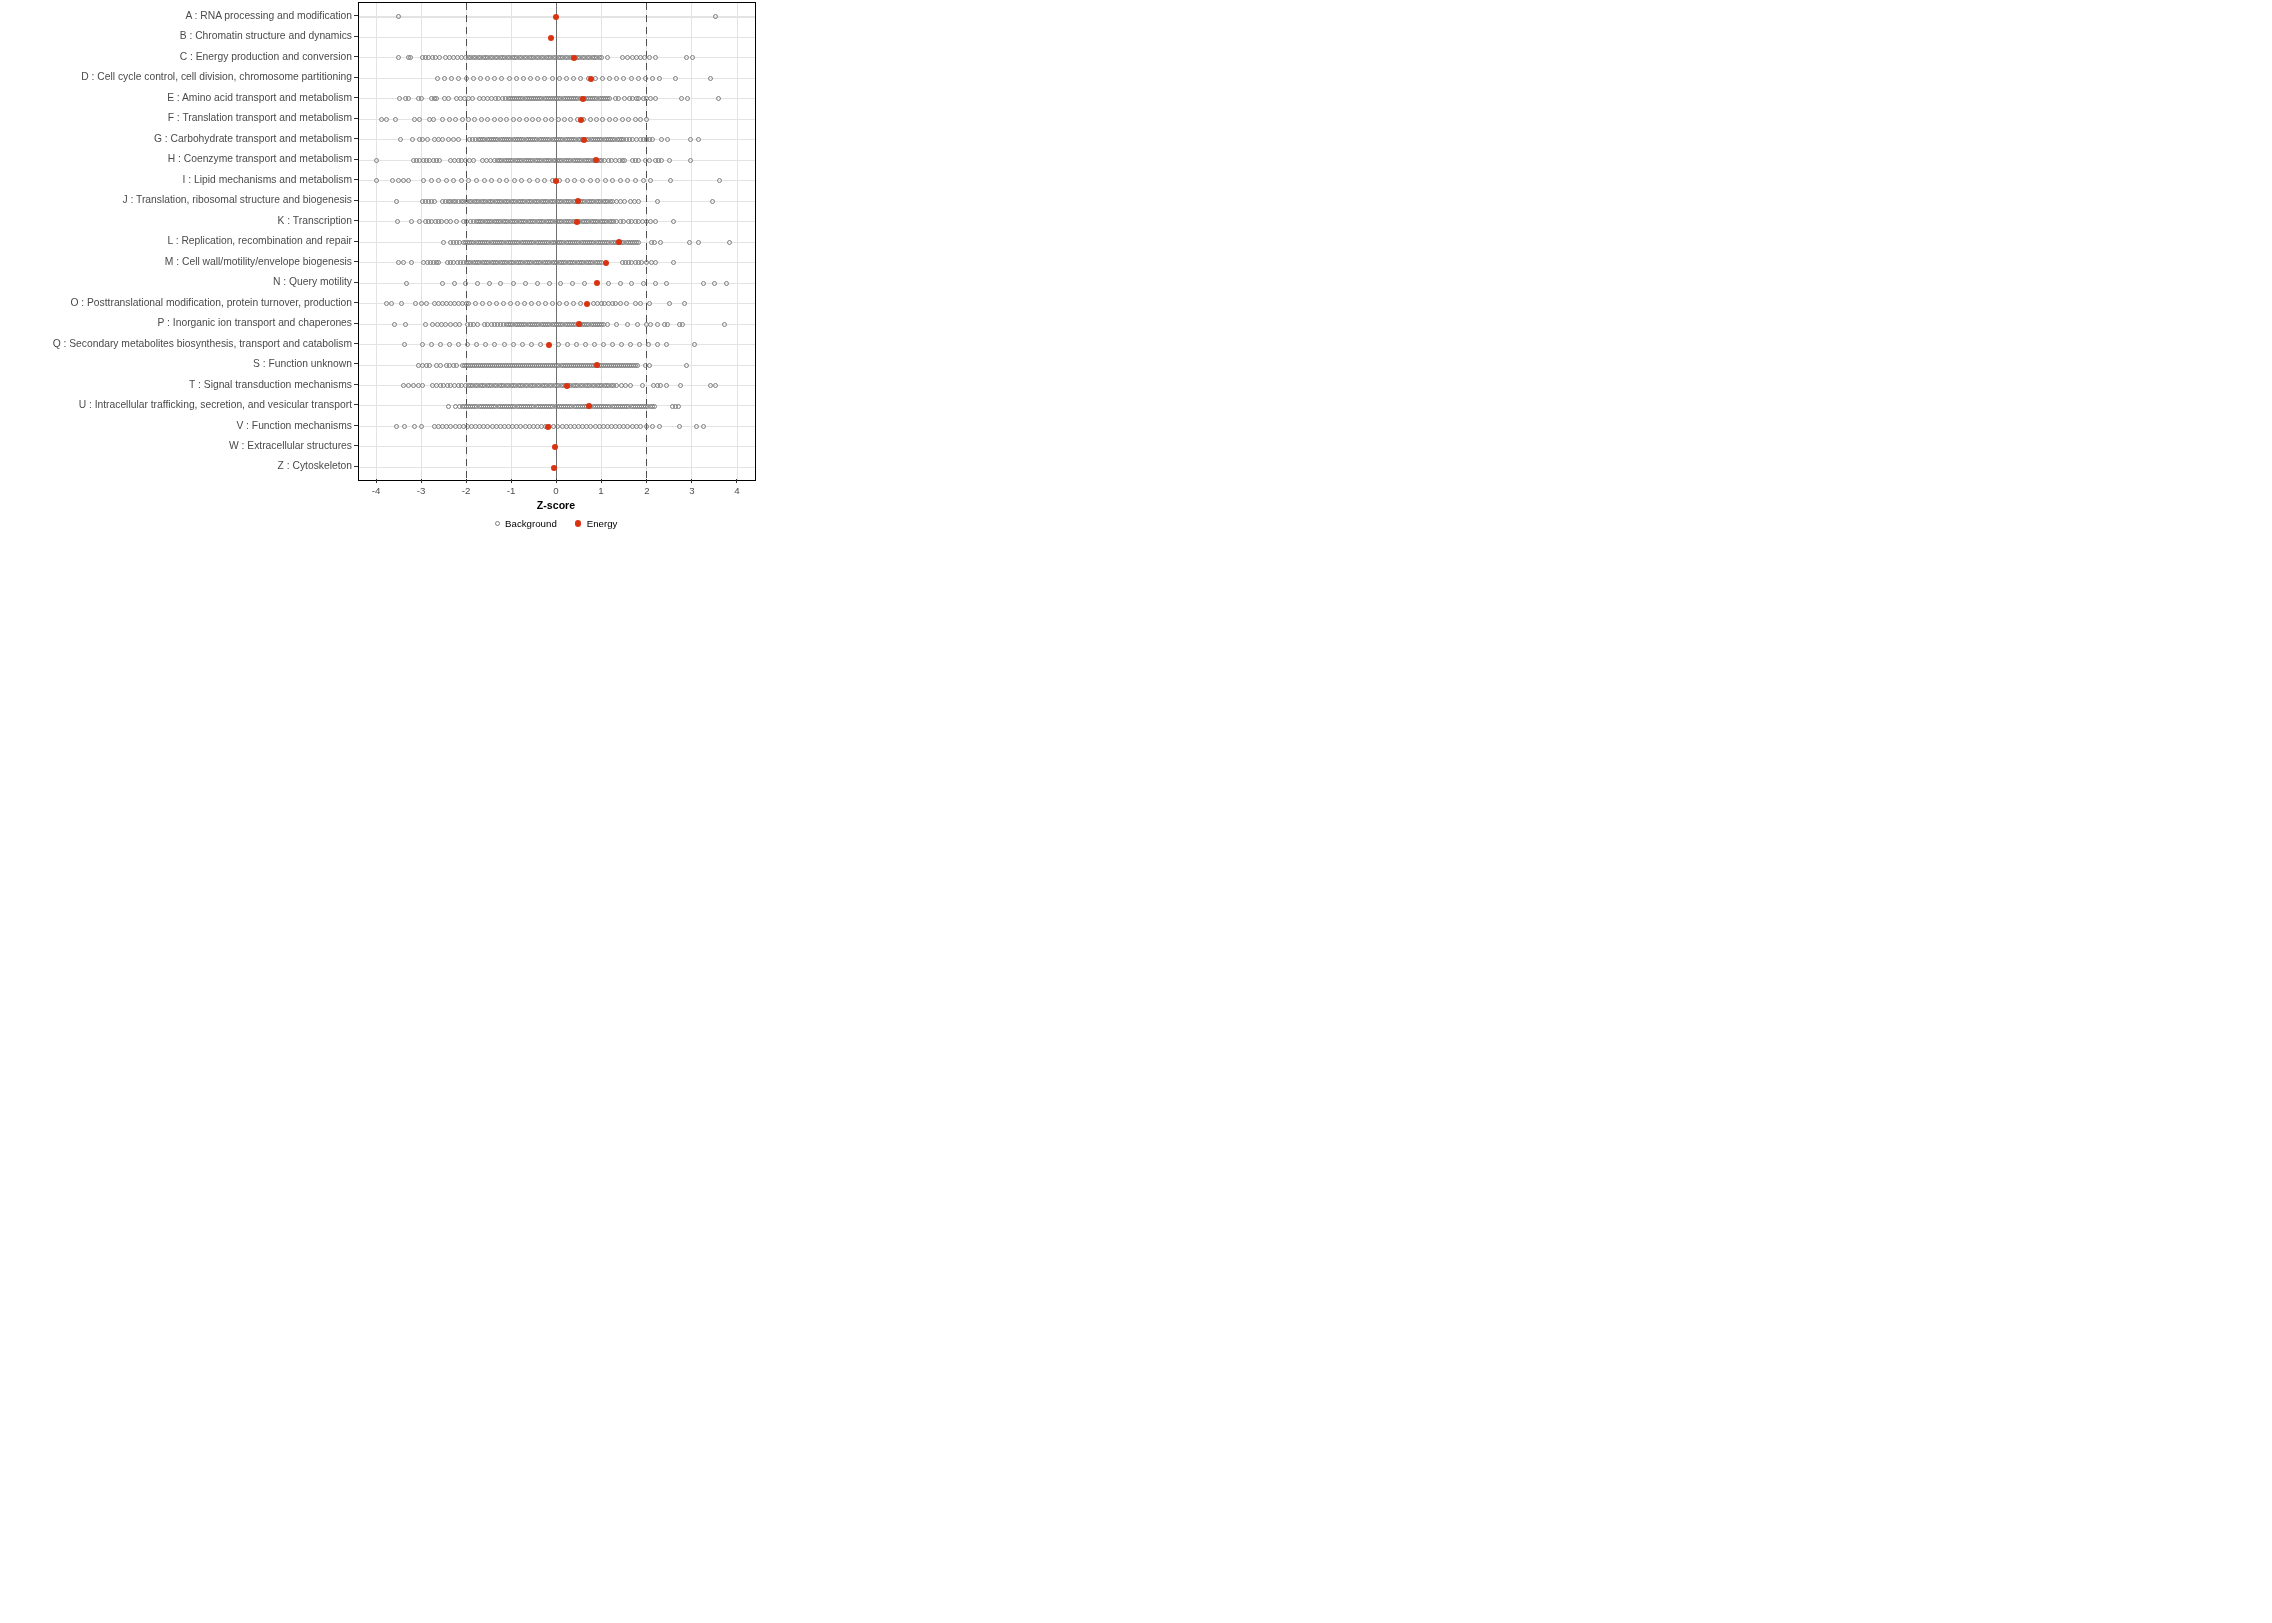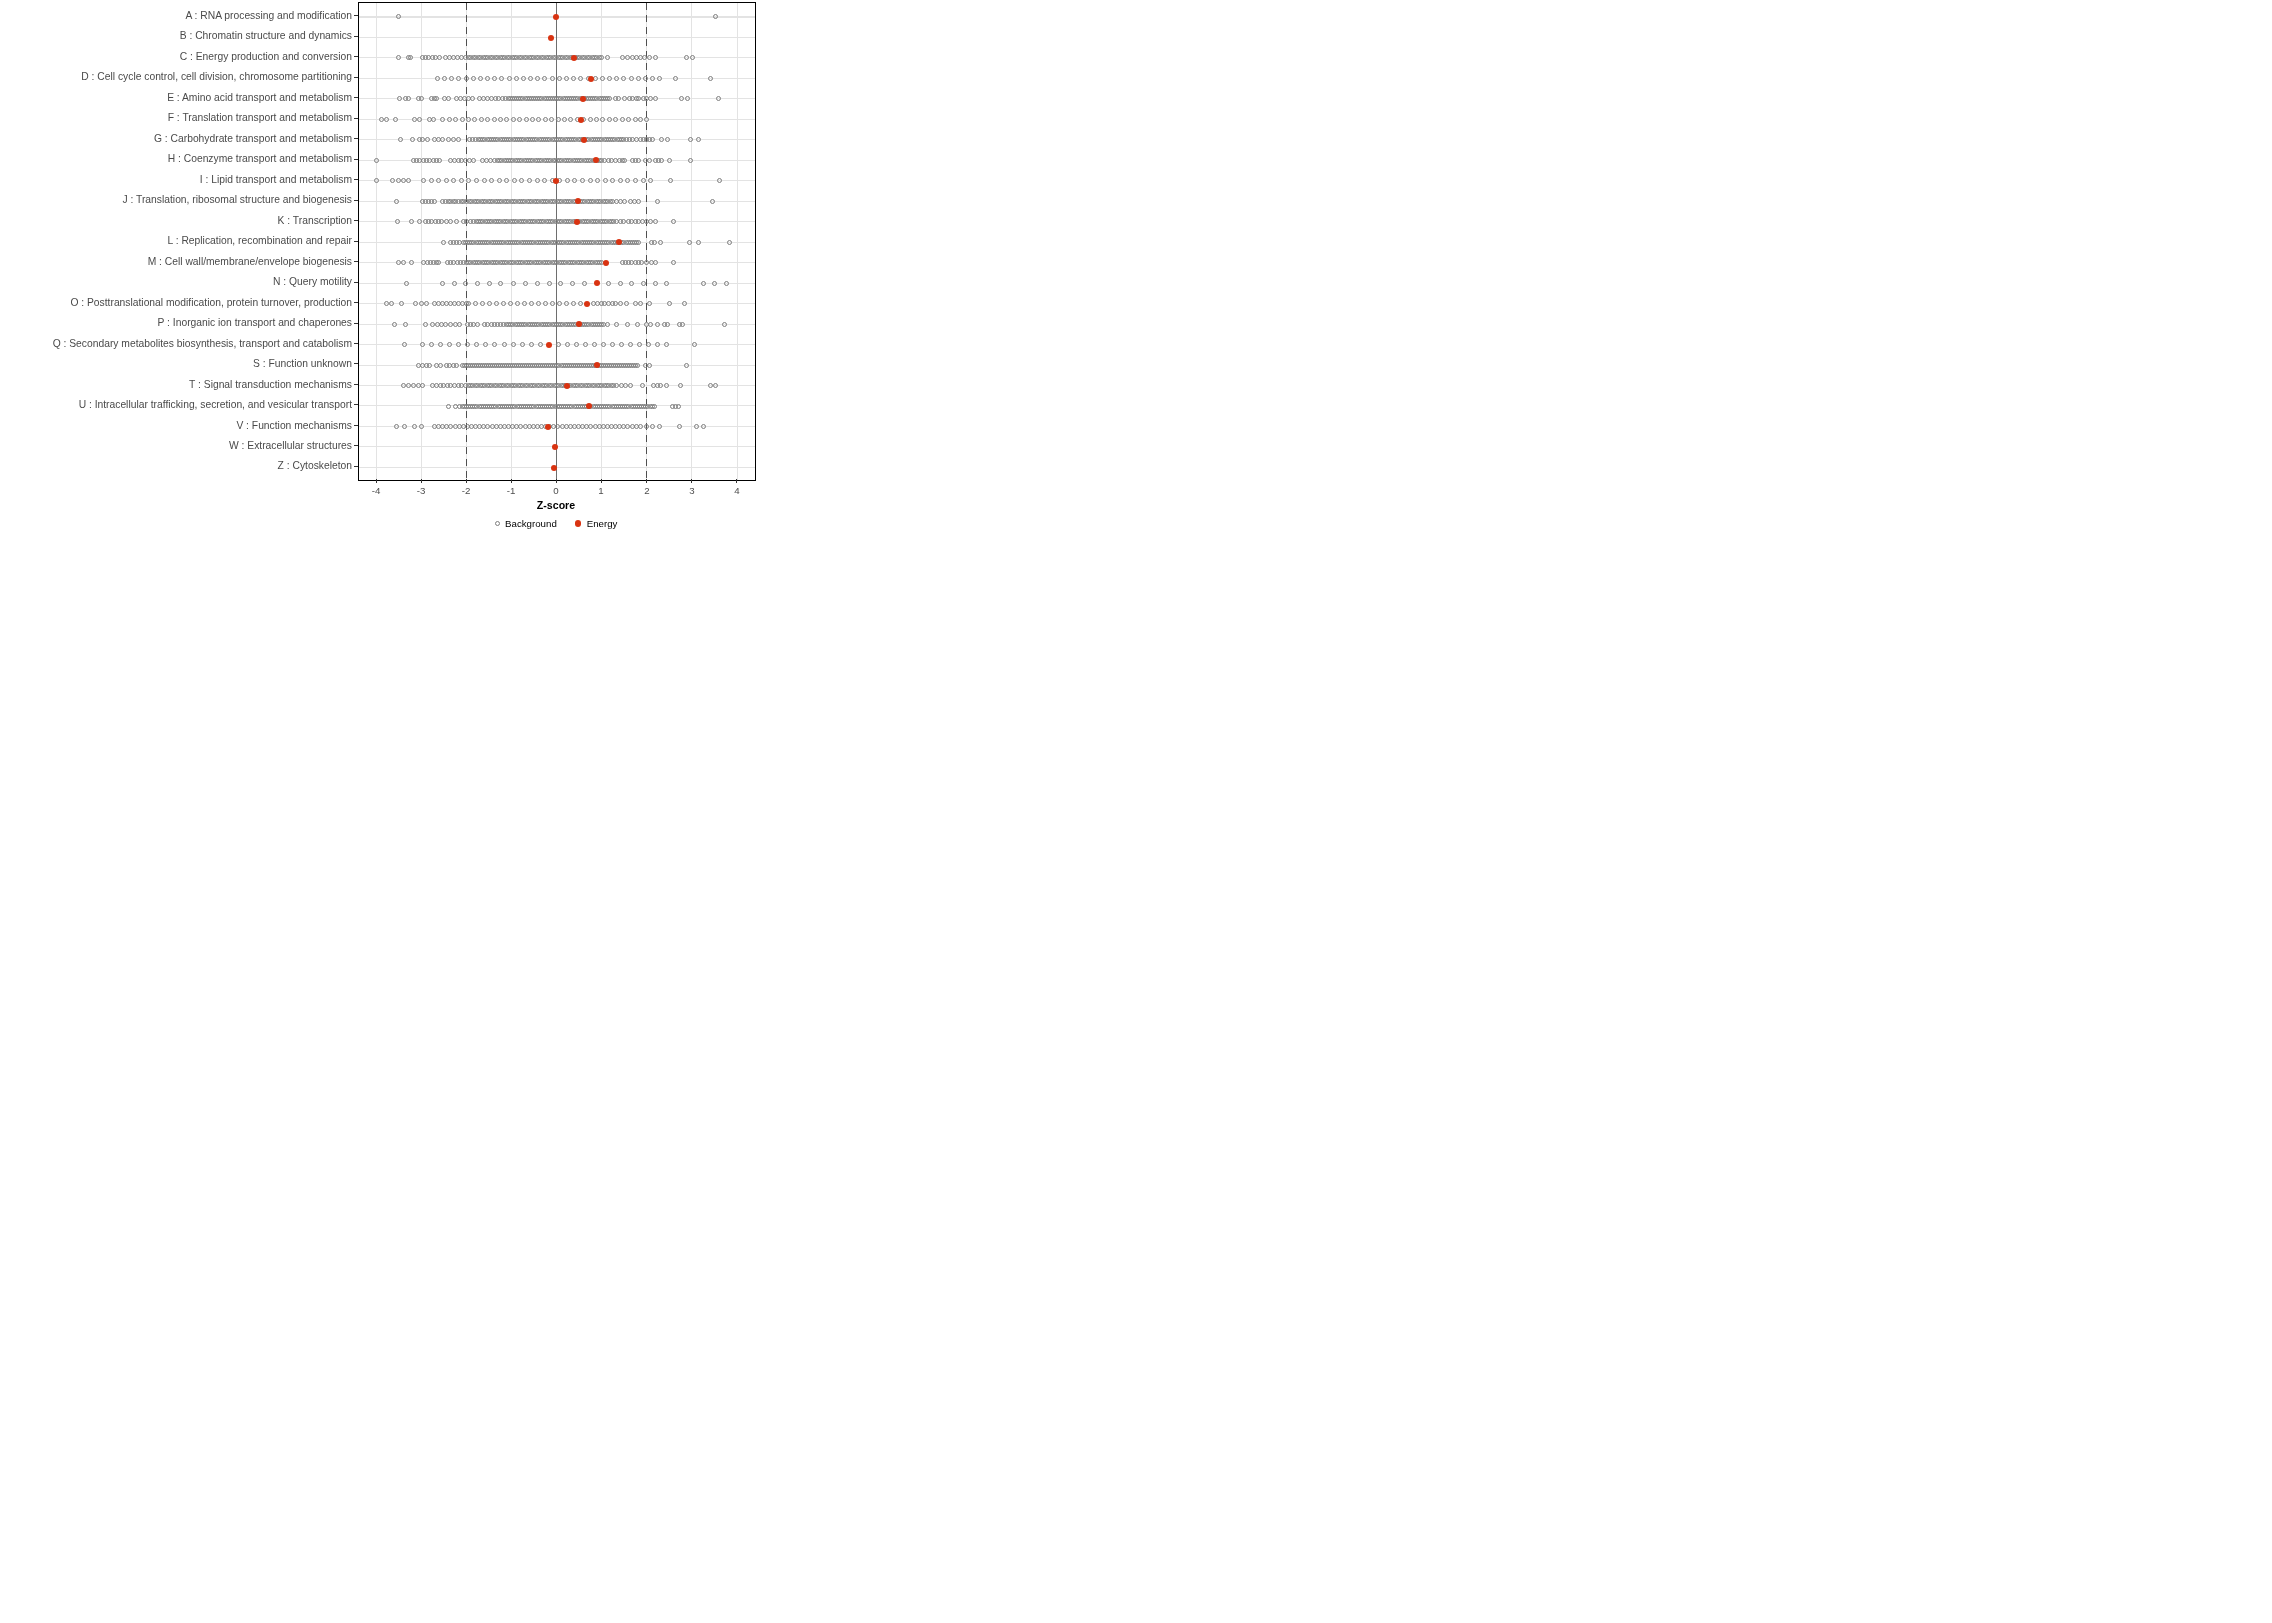--- a/index.html
+++ b/index.html
@@ -49,29 +49,29 @@
       <div class="cat-label" style="top: 71px; color: rgb(74, 74, 74);">D : Cell cycle control, cell division, chromosome partitioning</div>
       <div class="y-tick" style="left: 354px; top: 77px;"></div>
       <div class="cat-label" style="top: 92px; color: rgb(74, 74, 74);">E : Amino acid transport and metabolism</div>
       <div class="y-tick" style="left: 354px; top: 97px;"></div>
       <div class="cat-label" style="top: 112px; color: rgb(74, 74, 74);">F : Translation transport and metabolism</div>
       <div class="y-tick" style="left: 354px; top: 118px;"></div>
       <div class="cat-label" style="top: 133px; color: rgb(74, 74, 74);">G : Carbohydrate transport and metabolism</div>
       <div class="y-tick" style="left: 354px; top: 138px;"></div>
       <div class="cat-label" style="top: 153px; color: rgb(74, 74, 74);">H : Coenzyme transport and metabolism</div>
       <div class="y-tick" style="left: 354px; top: 159px;"></div>
-      <div class="cat-label" style="top: 174px; color: rgb(74, 74, 74);">I : Lipid transport and metabolism</div>
+      <div class="cat-label" style="top: 174px; color: rgb(74, 74, 74);">I : Lipid mechanisms and metabolism</div>
       <div class="y-tick" style="left: 354px; top: 179px;"></div>
       <div class="cat-label" style="top: 194px; color: rgb(74, 74, 74);">J : Translation, ribosomal structure and biogenesis</div>
       <div class="y-tick" style="left: 354px; top: 200px;"></div>
       <div class="cat-label" style="top: 215px; color: rgb(74, 74, 74);">K : Transcription</div>
       <div class="y-tick" style="left: 354px; top: 220px;"></div>
       <div class="cat-label" style="top: 235px; color: rgb(74, 74, 74);">L : Replication, recombination and repair</div>
       <div class="y-tick" style="left: 354px; top: 241px;"></div>
-      <div class="cat-label" style="top: 256px; color: rgb(74, 74, 74);">M : Cell wall/membrane/envelope biogenesis</div>
+      <div class="cat-label" style="top: 256px; color: rgb(74, 74, 74);">M : Cell wall/motility/envelope biogenesis</div>
       <div class="y-tick" style="left: 354px; top: 261px;"></div>
       <div class="cat-label" style="top: 276px; color: rgb(74, 74, 74);">N : Query motility</div>
       <div class="y-tick" style="left: 354px; top: 282px;"></div>
       <div class="cat-label" style="top: 297px; color: rgb(74, 74, 74);">O : Posttranslational modification, protein turnover, production</div>
       <div class="y-tick" style="left: 354px; top: 302px;"></div>
       <div class="cat-label" style="top: 317px; color: rgb(74, 74, 74);">P : Inorganic ion transport and chaperones</div>
       <div class="y-tick" style="left: 354px; top: 323px;"></div>
       <div class="cat-label" style="top: 338px; color: rgb(74, 74, 74);">Q : Secondary metabolites biosynthesis, transport and catabolism</div>
       <div class="y-tick" style="left: 354px; top: 343px;"></div>
       <div class="cat-label" style="top: 358px; color: rgb(74, 74, 74);">S : Function unknown</div>

